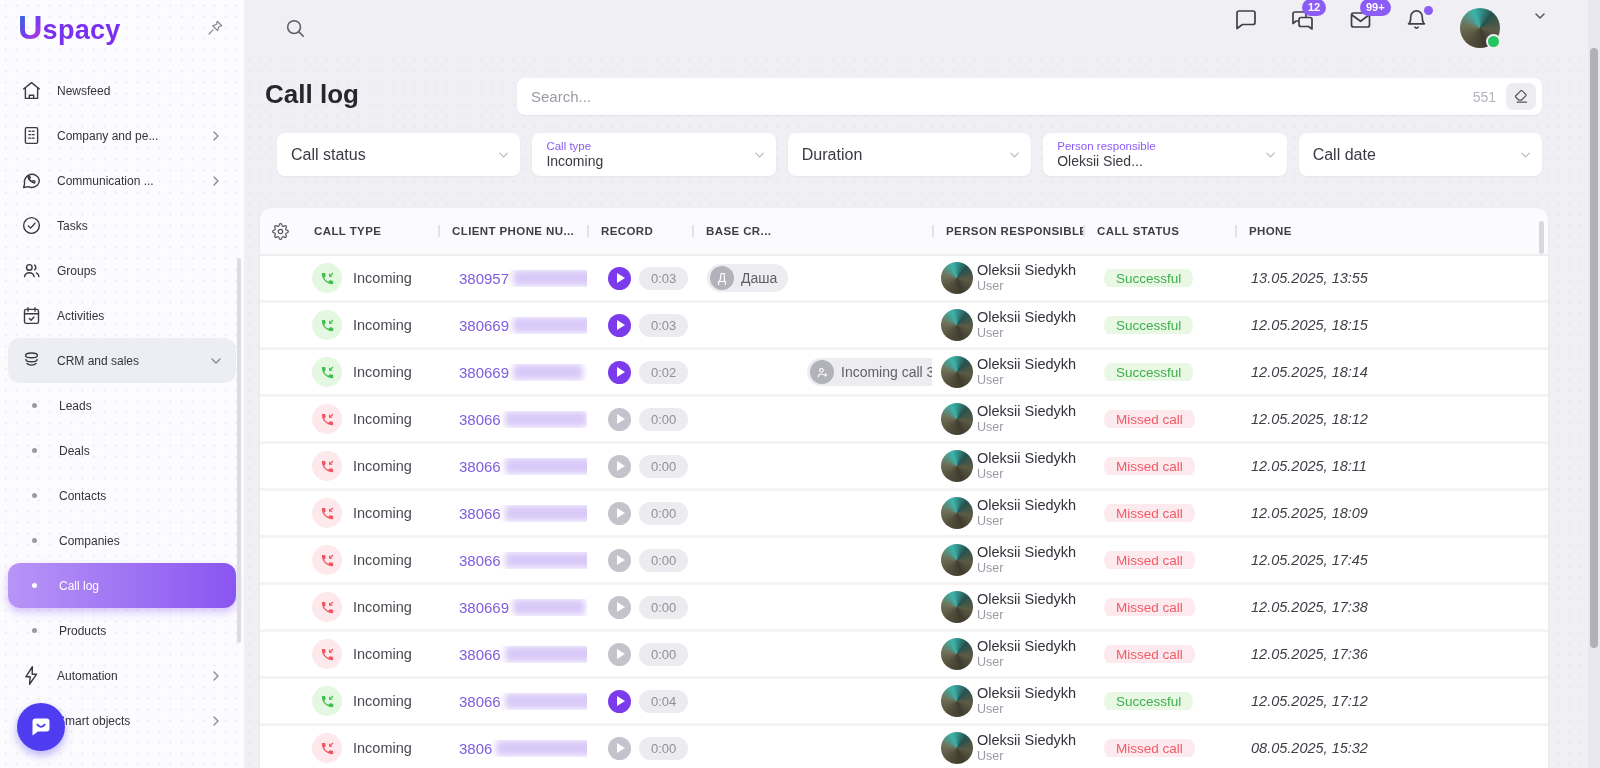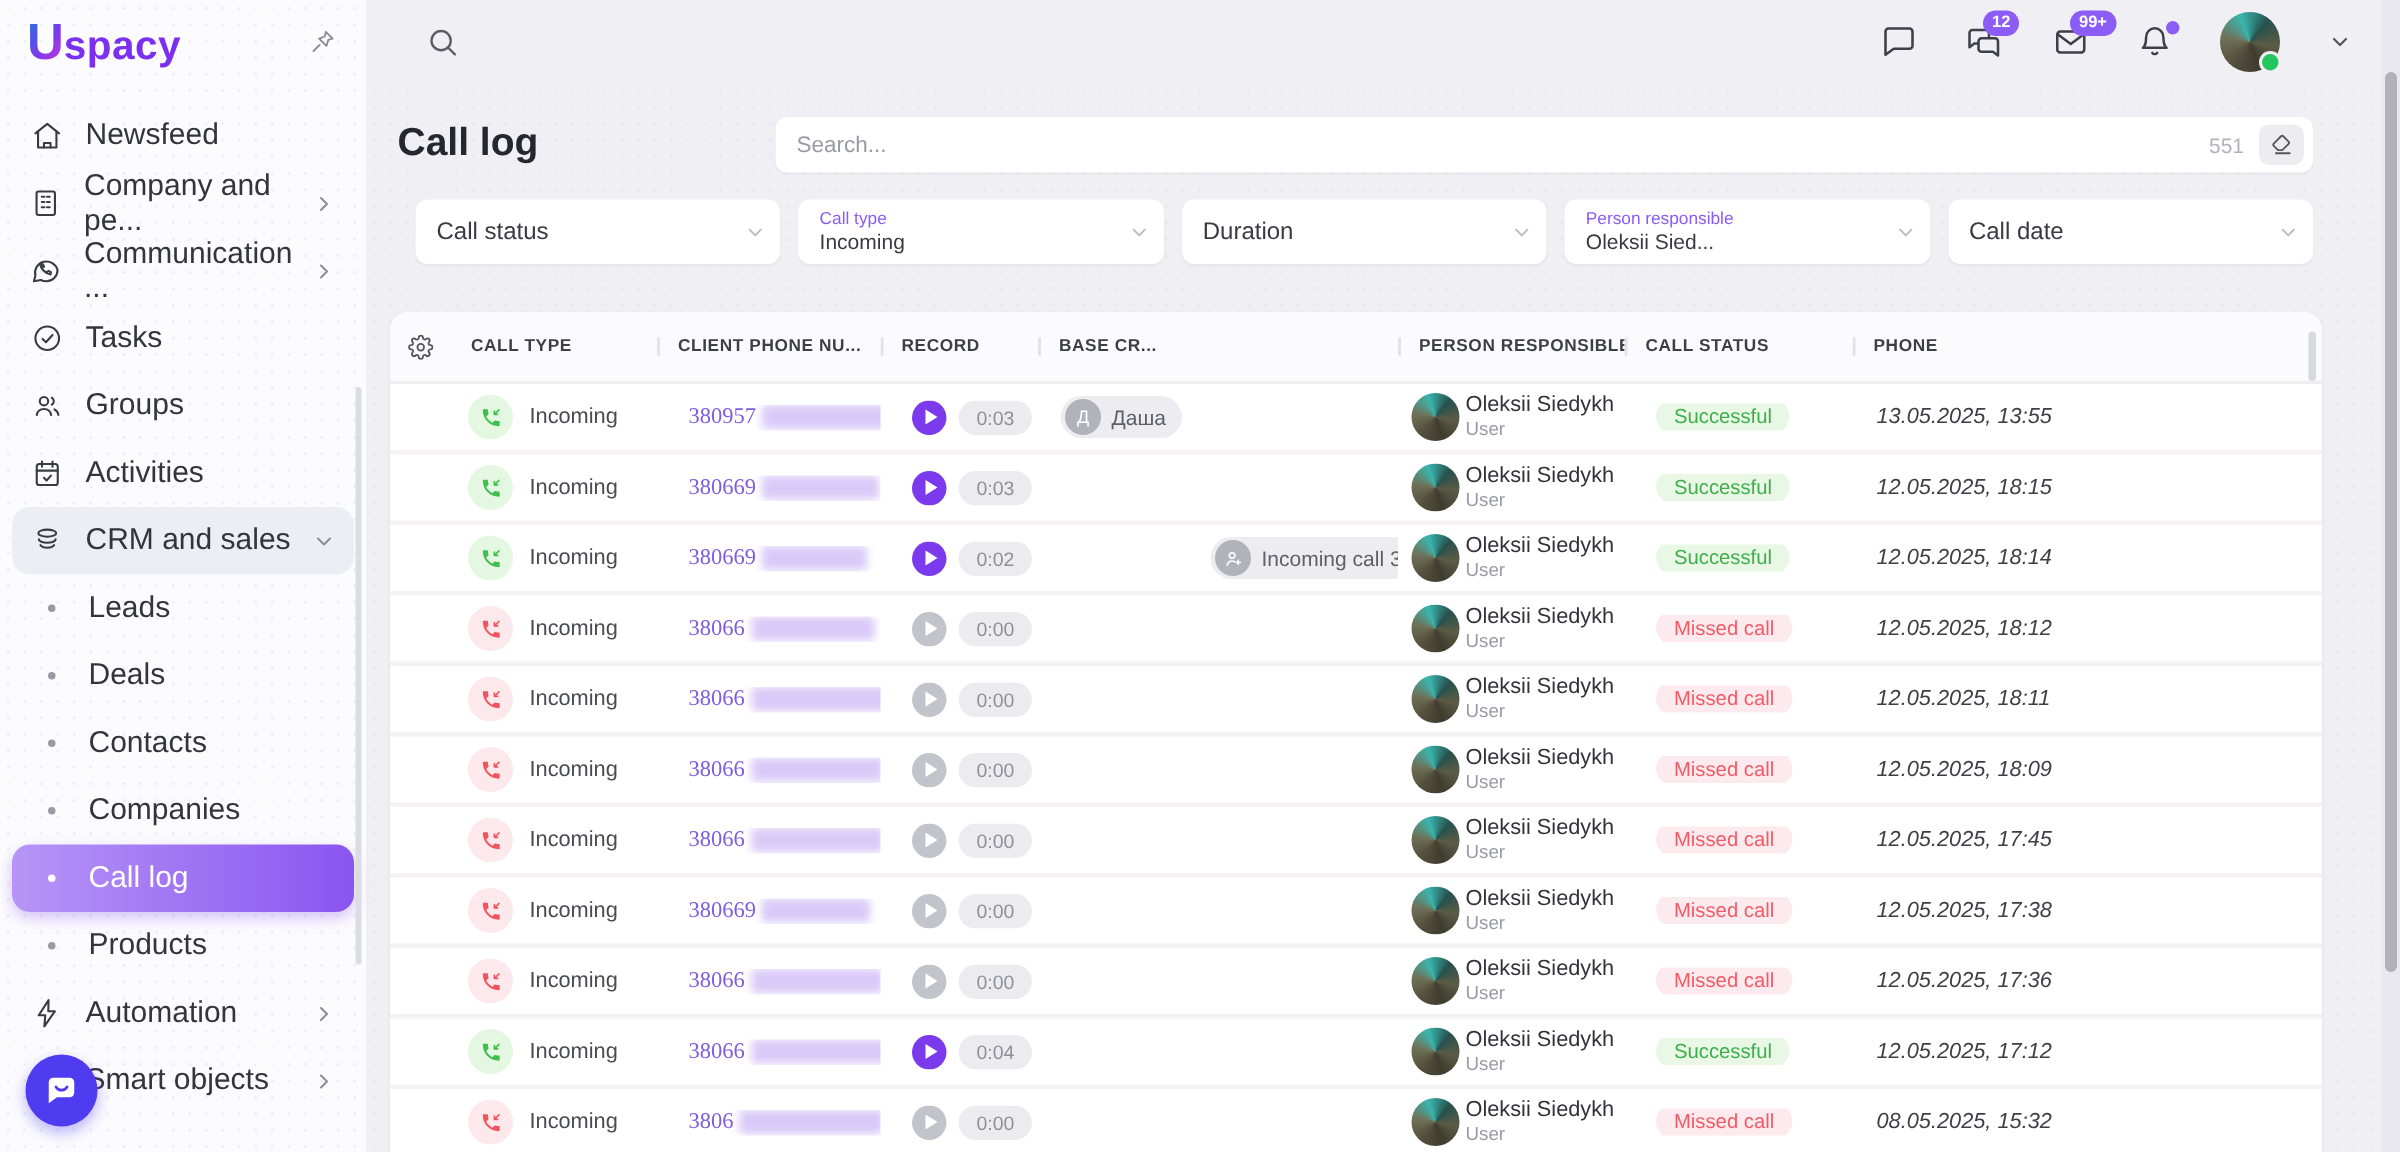--- a/index.html
+++ b/index.html
@@ -9,36 +9,36 @@
   .sidebar { position:absolute; left:0; top:0; width:244px; height:768px; background:#fcfcfe;
     background-image:radial-gradient(circle, #f0eef6 1px, transparent 1.2px); background-size:11px 11px; z-index:3; }
   .logo-row { height:56px; display:flex; align-items:center; justify-content:space-between; padding:0 20px 0 18px; }
   .logo { display:flex; align-items:baseline; cursor:pointer; }
   .logo-u { font-size:34px; font-weight:800; background:linear-gradient(130deg,#2f6bdf 10%,#7c3aed 55%,#c636d9 90%);
     -webkit-background-clip:text; background-clip:text; color:transparent; position:relative; line-height:1; }
   .logo-txt { font-size:27px; font-weight:700; color:#7b2ff0; letter-spacing:0.3px; }
   .pin { color:#8a8a94; }
   .nav { padding:12px 8px 0 8px; display:flex; flex-direction:column; }
   .nav-item, .sub-item { display:flex; align-items:center; height:45px; padding:0 12px; border-radius:12px;
-    color:#34343c; font-size:20px; cursor:pointer; position:relative; }
+    color:#34343c; font-size:12px; cursor:pointer; position:relative; }
   .nav-item .nico { width:22px; height:22px; margin-right:15px; color:#3a3a44; display:flex; align-items:center; justify-content:center; }
   .nav-item.active-gray { background:#eceef3; }
   .chev { margin-left:auto; color:#8a8a94; display:flex; }
   .sub-item { padding-left:24px; }
   .bullet { width:5px; height:5px; border-radius:50%; background:#9a9aa4; margin-right:22px; flex:none; }
   .sub-item.active { background:linear-gradient(90deg,#b795f7,#8a55f0); color:#fff; box-shadow:0 4px 10px rgba(138,85,240,.35); }
   .sub-item.active .bullet { background:#fff; }
   .sidebar-scroll { position:absolute; right:3px; top:258px; width:4px; height:385px; background:#dcdce4; border-radius:2px; }
   .fab { position:absolute; left:17px; bottom:17px; width:48px; height:48px; border-radius:50%; background:#4f3cf0;
     display:flex; align-items:center; justify-content:center; z-index:6; cursor:pointer; box-shadow:0 4px 10px rgba(79,60,240,.4); }
 
   
   .topbar { position:absolute; left:244px; top:0; width:1356px; height:55px; background:#f0eff4; display:flex; align-items:center; z-index:2; }
   .tb-search { margin-left:40px; color:#5c5c66; display:flex; cursor:pointer; }
-  .tb-right { margin-left:auto; display:flex; align-items:center; gap:32px; padding-right:32px; }
+  .tb-right { margin-left:auto; display:flex; align-items:flex-start; gap:32px; padding-right:52px; }
   .tb-ico { position:relative; color:#3f3f49; display:flex; cursor:pointer; }
   .badge { position:absolute; top:-9px; left:12px; background:#8b5cf6; color:#fff; font-size:11px; font-weight:700;
     padding:2px 6px; border-radius:10px; line-height:1.2; }
   .bell-dot { position:absolute; top:-2px; right:-5px; width:9px; height:9px; border-radius:50%; background:#8b5cf6; }
   .avatar40 { width:40px; height:40px; border-radius:50%; position:relative; cursor:pointer; flex:none;
     background:conic-gradient(from 220deg,#55503d,#6f7158,#3ab5ad,#27514d,#5c5b45,#3f3c2f,#55503d); }
   .avatar40::after { content:""; position:absolute; right:-1px; bottom:-1px; width:11px; height:11px; border-radius:50%;
     background:#22c55e; border:2px solid #f0eff4; }
 
   
@@ -72,21 +72,21 @@
   .gear-cell { display:flex; justify-content:center; color:#55555e; cursor:pointer; }
   .tscroll { position:absolute; right:4px; top:13px; width:5px; height:33px; background:#d8d8e0; border-radius:3px; }
 
   .row { height:44px; background:#fff; margin-bottom:3px; }
   .cell { overflow:hidden; white-space:nowrap; }
   .c-type { display:flex; align-items:center; gap:11px; padding-left:12px; }
   .call-ico { width:30px; height:30px; border-radius:50%; display:flex; align-items:center; justify-content:center; flex:none; }
   .call-ico.ok { background:#e4f7e0; color:#3fbf4d; }
   .call-ico.miss { background:#fde8ec; color:#f2545f; }
   .t-label { font-size:14.5px; color:#4a4a52; }
-  .c-phone { display:flex; align-items:center; padding-left:21px; font-size:15px; color:#7e5ce0; cursor:pointer;font-family:Liberation Serif, serif; }
+  .c-phone { display:flex; align-items:center; padding-left:21px; font-size:15px; color:#7e5ce0; cursor:pointer; }
   .blur { height:16px; background:#d9c9f8; border-radius:2px; filter:blur(3px); margin-left:4px; flex:none; }
   .c-record { display:flex; align-items:center; gap:8px; padding-left:21px; }
   .play { width:23px; height:23px; border-radius:50%; display:flex; align-items:center; justify-content:center; flex:none; cursor:pointer; }
   .play.on { background:#7c3aed; }
   .play.off { background:#c3c3cb; }
   .tri { width:0; height:0; border-left:8px solid #fff; border-top:5px solid transparent; border-bottom:5px solid transparent; margin-left:2px; }
   .dur { background:#ececf0; color:#8f8f98; font-size:13px; padding:4px 12px; border-radius:13px; }
   .c-base { padding-left:15px; }
   .chip { display:inline-flex; align-items:center; gap:7px; background:#ededf1; border-radius:15px; padding:2px 11px 2px 3px;
     color:#5f5f68; font-size:14px; cursor:pointer; }

